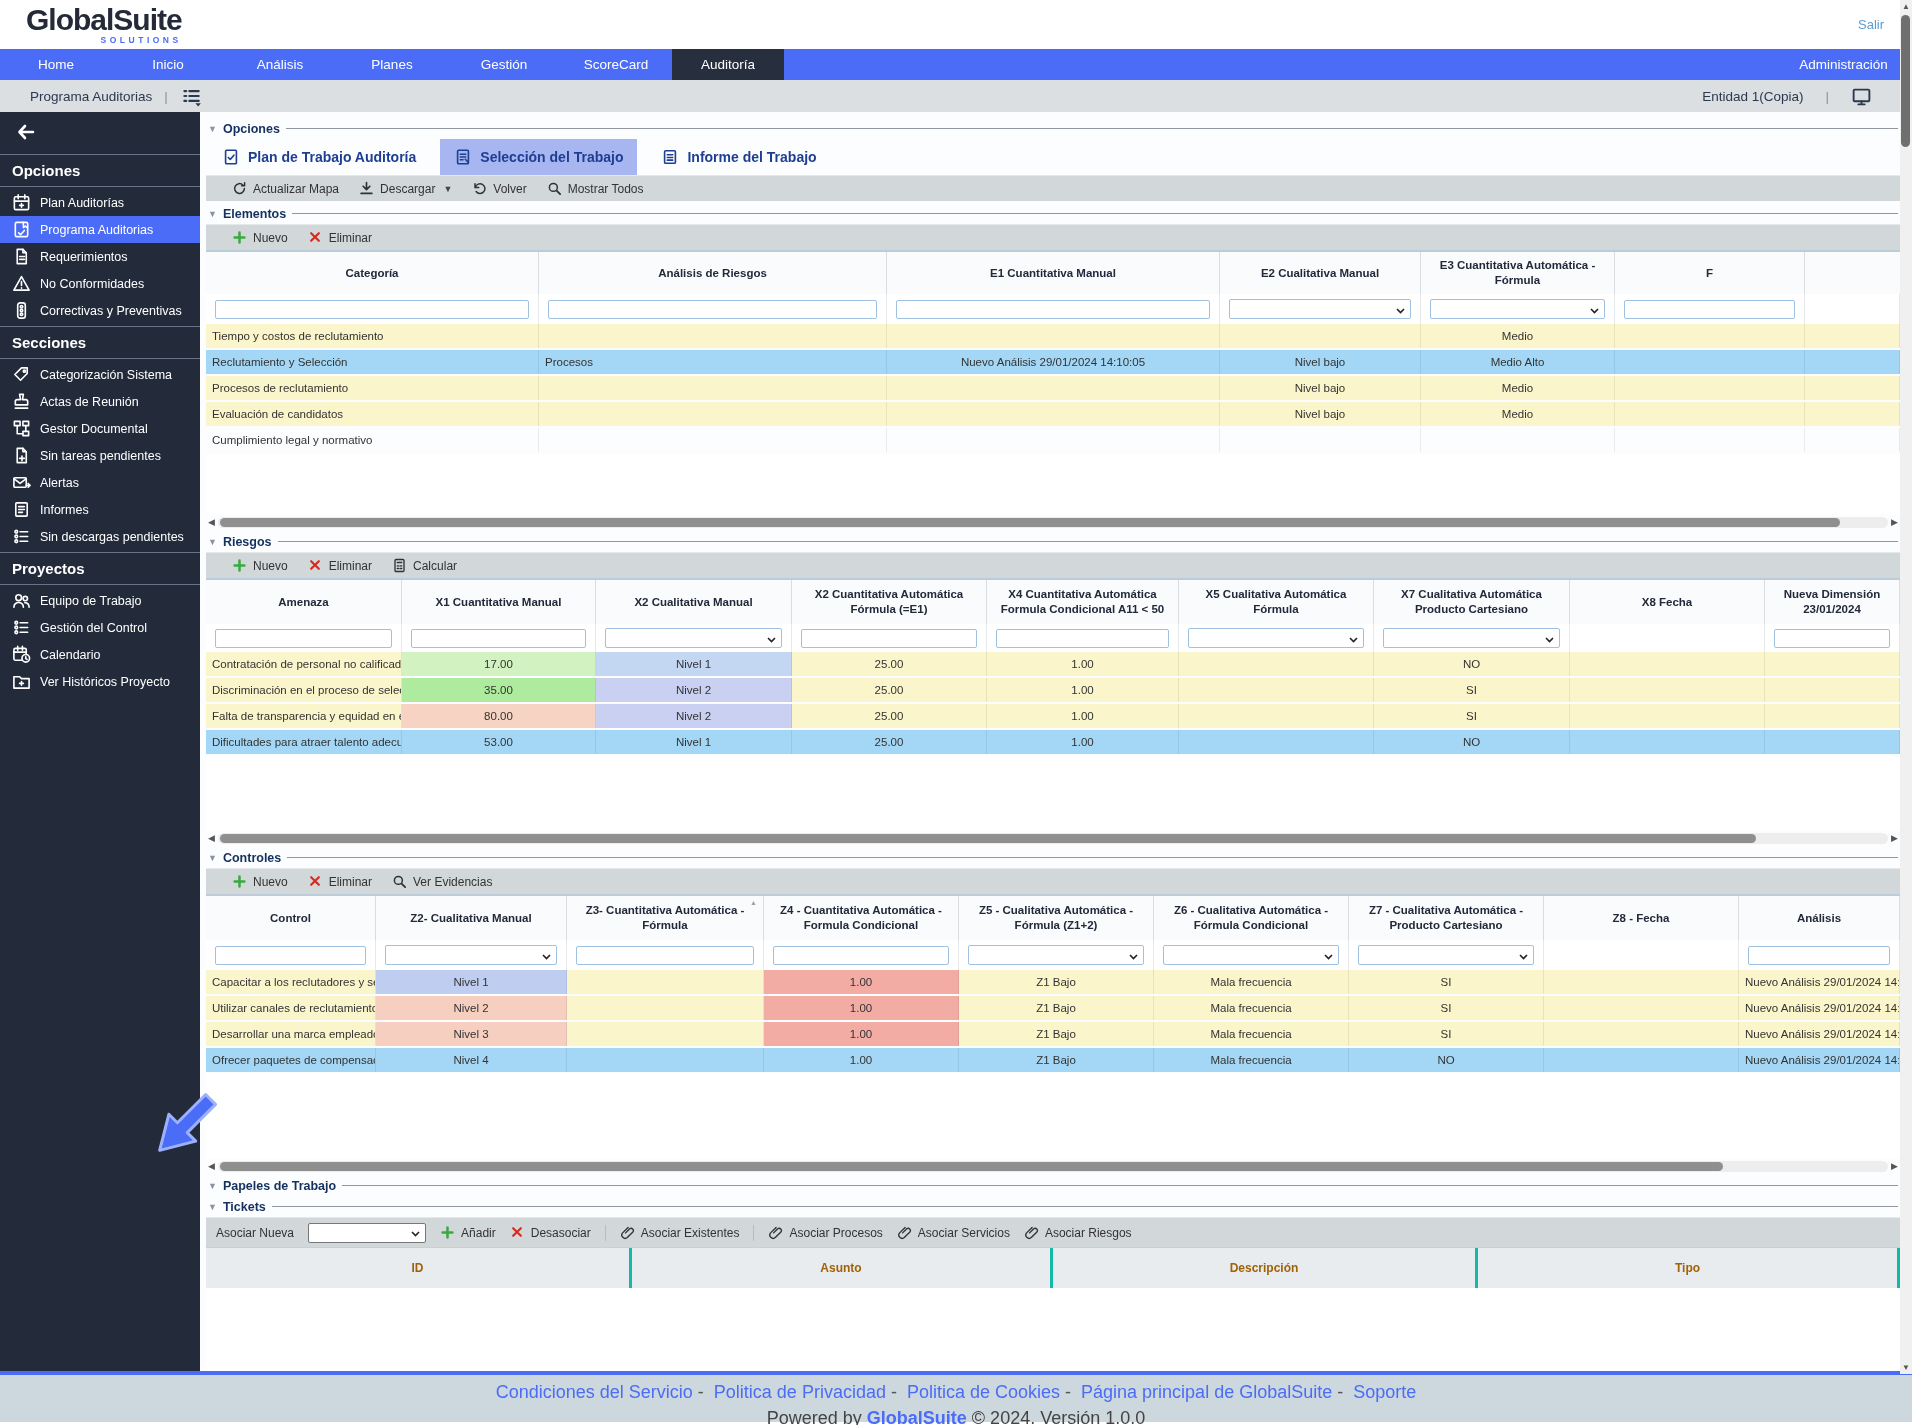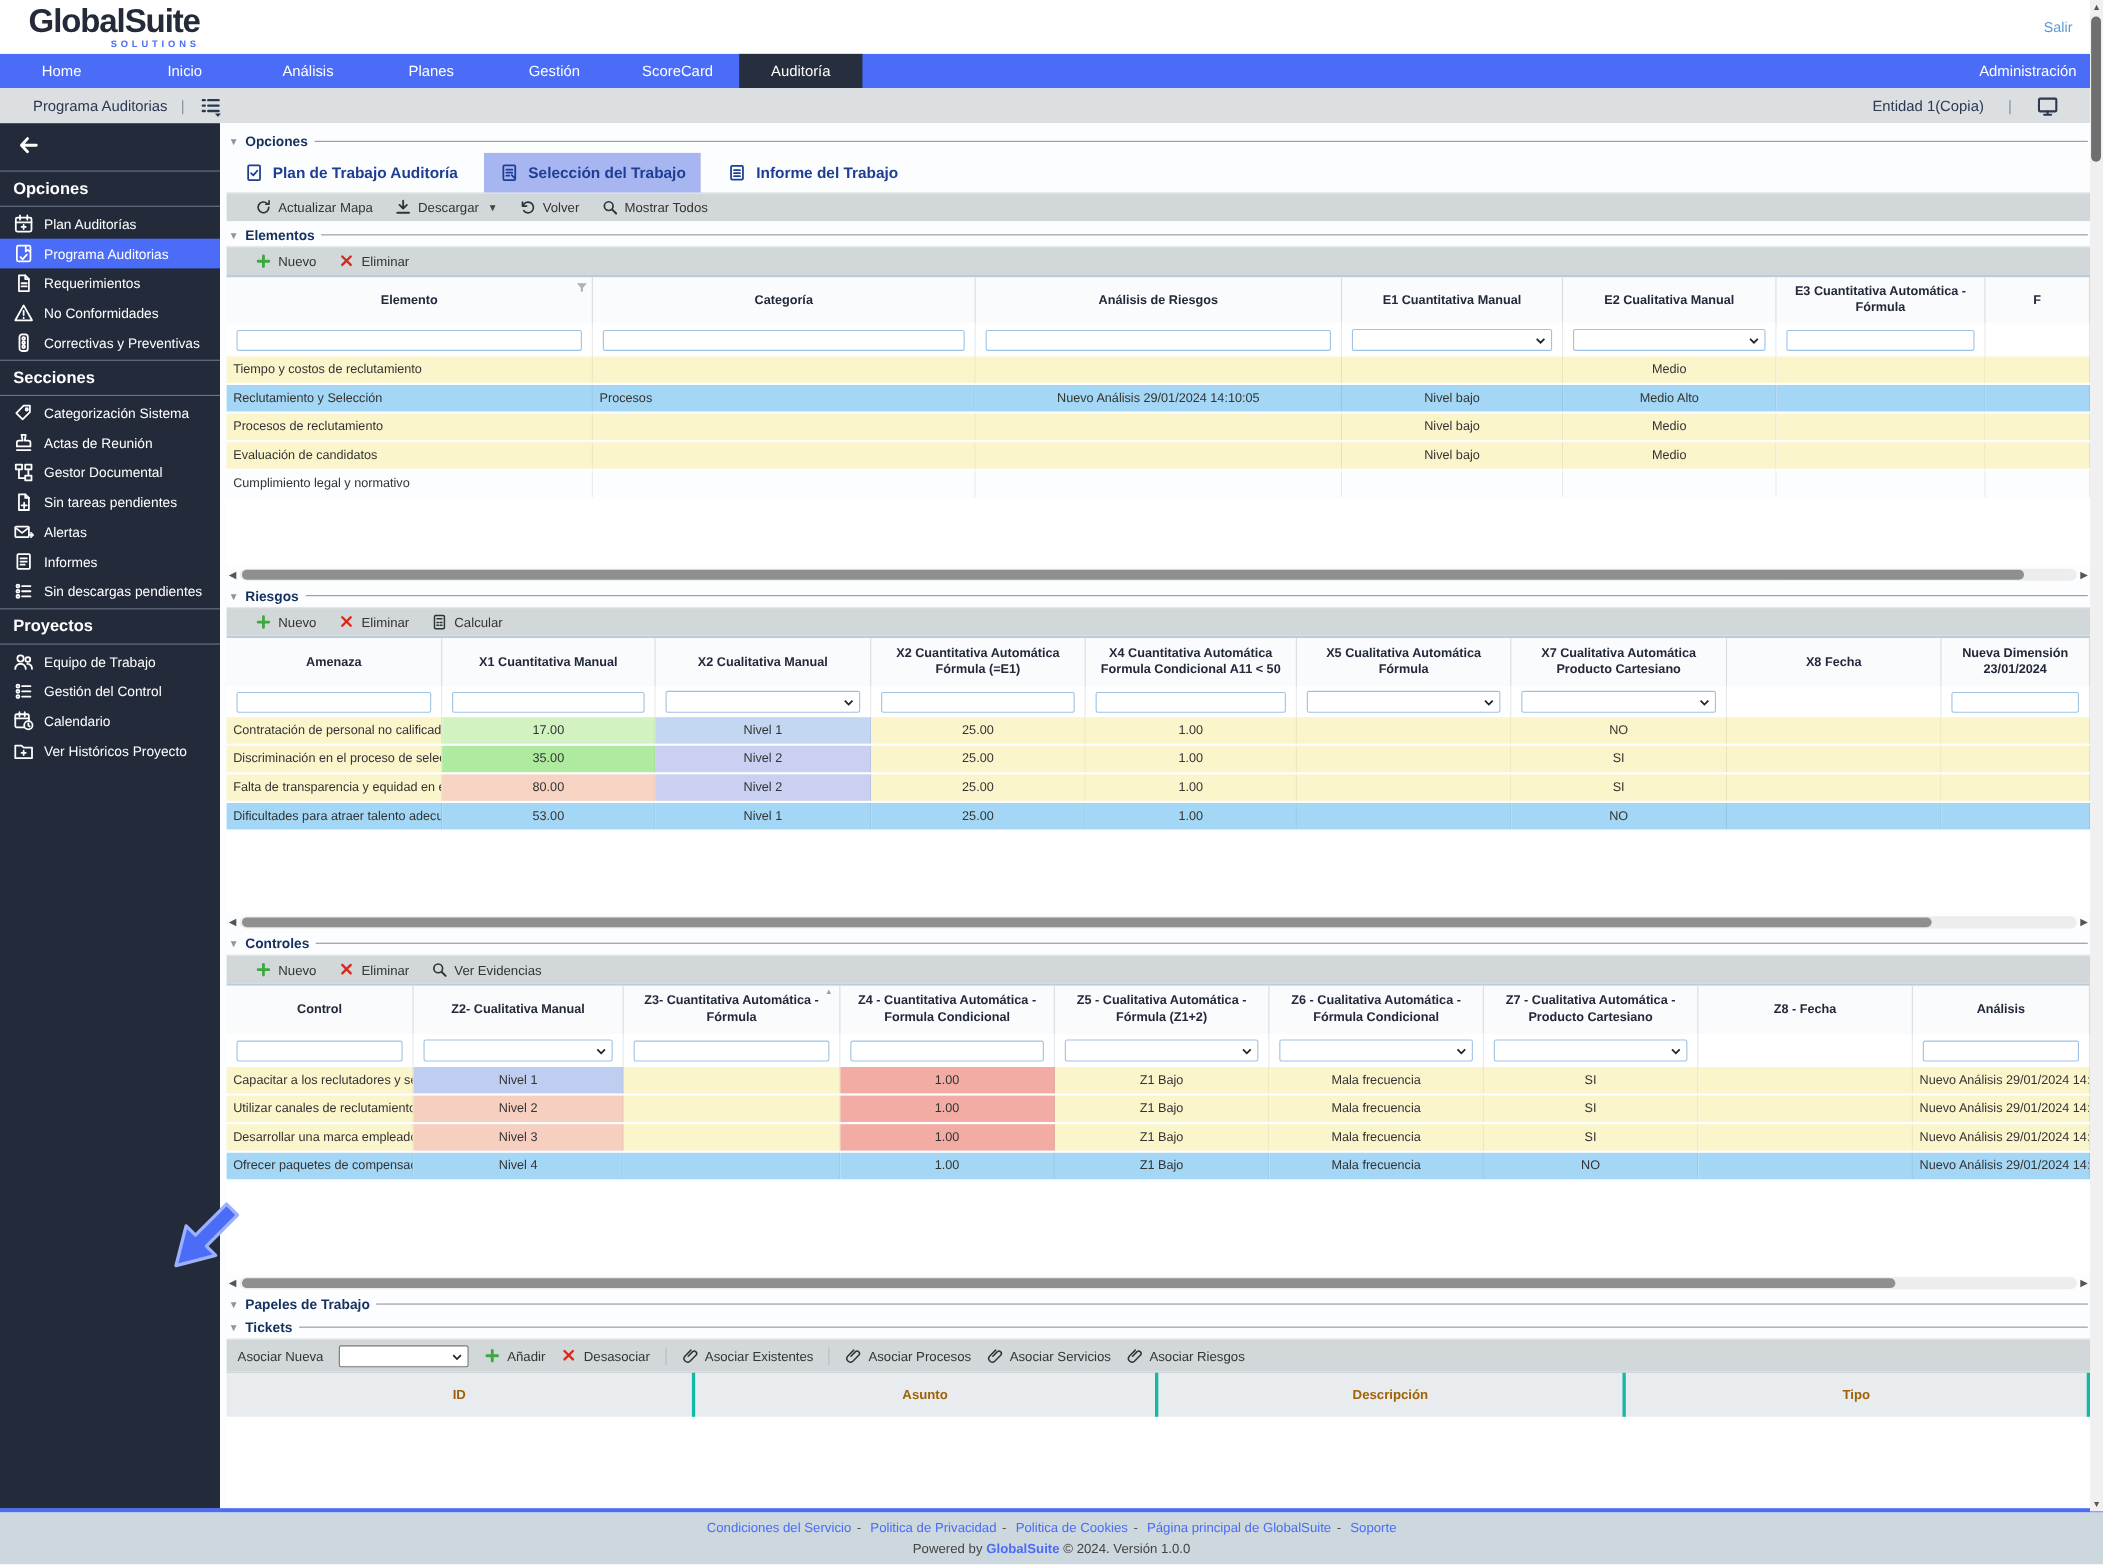--- a/index.html
+++ b/index.html
@@ -98,21 +98,21 @@
 
   
   .tk-bar{height:30px;background:#d2d7d9;display:flex;align-items:center;gap:14px;padding-left:10px;font-size:12px;color:#333;border-top:1px solid #e6e9ea;}
   .tk-sel{width:118px;height:20px;border:1px solid #777;border-radius:2px;background:#fff;display:flex;align-items:center;justify-content:flex-end;padding-right:5px;cursor:pointer;}
   .tk-head{background:#e8ecef;border-top:1px solid #c9cfd4;}
   .tk-hc{height:40px;display:flex;align-items:center;justify-content:center;font-size:12px;font-weight:bold;color:#a16207;border-right:3px solid #14b8a6;cursor:pointer;}
   .tk-body{height:92px;background:#fff;}
 
   
   .blue-line{height:4px;background:var(--accent);}
-  .footer{height:47px;background:#ccd7de;text-align:center;padding-top:7px;font-size:12px;color:#444;}
+  .footer{height:47px;background:#ccd7de;text-align:center;padding-top:7px;font-size:18px;color:#444;}
   .footer a{color:var(--accent);text-decoration:none;}
   .f-sep{color:#555;margin:0 5px;}
   .powered{margin-top:5px;}
   .powered .brand{color:var(--accent);font-weight:bold;}
 
   
   .vscroll{position:absolute;top:0;right:0;width:12px;height:1374px;background:#f0f0f0;z-index:50;}
   .vs-up{position:absolute;top:2px;left:2px;font-size:8px;color:#555;}
   .vs-down{position:absolute;bottom:2px;left:2px;font-size:8px;color:#555;}
   .vs-thumb{position:absolute;top:15px;left:1px;width:9px;height:132px;background:#6f6f6f;border-radius:5px;cursor:grab;}
@@ -383,26 +383,20 @@
         <div class="bar-btn">
           <span class="bic ic-x"><svg width="14" height="14" viewBox="0 0 20 20" fill="none" stroke="currentColor" stroke-width="1.7" stroke-linecap="round" stroke-linejoin="round">
                 <path d="M4.5 4.5 15.5 15.5 M15.5 4.5 4.5 15.5" stroke-width="3"></path>
               </svg></span>
           <span>Eliminar</span>
         </div>
       </div>
 
       <div class="tbl">
         <div class="grid gEl thead" style="min-height:44px;">
-          <div class="hc">
-              <span>Elemento</span>
-              <span class="funnel"><svg width="10" height="9" viewBox="0 0 10 9" fill="#aab2ba">
-                  <path d="M0.5 0.5h9L6 4.5v3l-2 1.2v-4.2z"></path>
-                </svg></span>
-            </div>
           <div class="hc">Categoría</div>
           <div class="hc">Análisis de Riesgos</div>
           <div class="hc">E1 Cuantitativa Manual</div>
           <div class="hc">E2 Cualitativa Manual</div>
           <div class="hc">E3 Cuantitativa Automática - Fórmula</div>
           <div class="hc">F</div>
         </div>
         <div class="grid gEl frow" style="height:30px;">
           <div class="fc">
               <input class="flt" style="">

